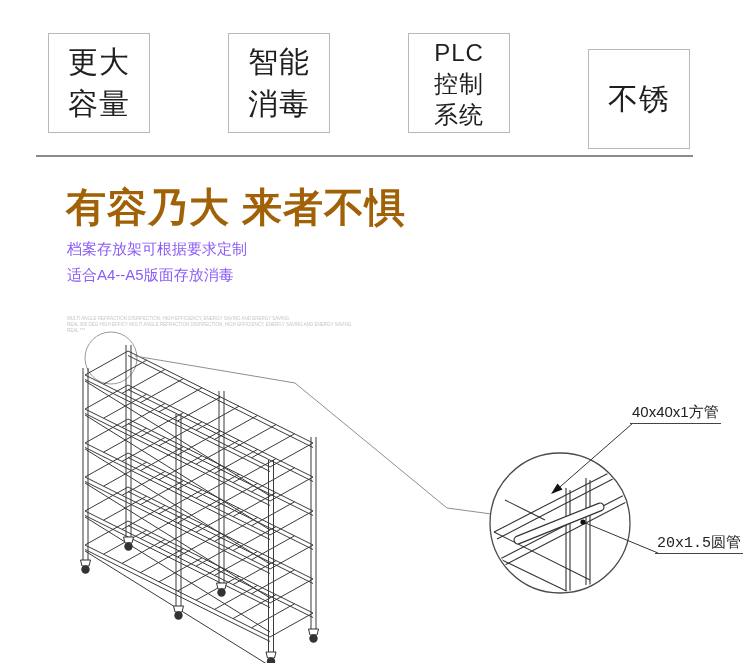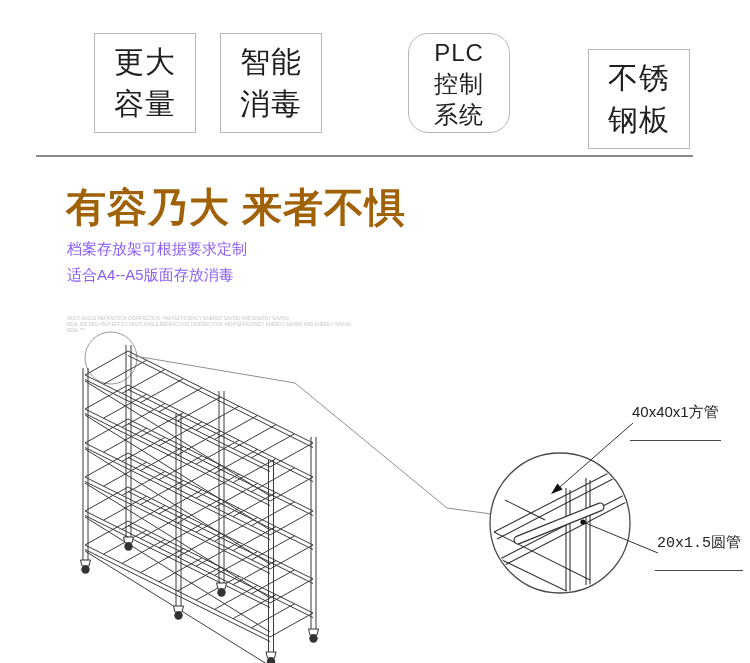--- a/index.html
+++ b/index.html
@@ -8,39 +8,39 @@
 
   
   .feature-box{
     position:absolute;top:33px;width:102px;height:100px;
     border:1px solid #b8b8b8;box-sizing:border-box;
     display:flex;flex-direction:column;align-items:center;justify-content:center;
     font-weight:300;color:#1f1f1f;background:#fff;
   }
   .feature-box .fline{font-size:30px;line-height:42px;letter-spacing:1px;font-weight:300;}
   .feature-box.three .fline{font-size:24px;line-height:31px;}
-  .fb1{left:48px;margin-left:46px;} .fb2{left:220px;} .fb3{left:408px;border-radius:20px;} .fb4{left:588px;margin-top:16px;}
+  .fb1{left:48px;} .fb2{left:228px;} .fb3{left:408px;} .fb4{left:588px;margin-top:16px;}
 
   .divider{position:absolute;left:36px;top:155px;width:657px;height:0;border-top:2px solid #8a8a8a;}
 
   .headline{position:absolute;left:66px;top:180px;font-size:40px;font-weight:700;color:#a16207;letter-spacing:1px;white-space:nowrap;}
 
   .desc{position:absolute;left:67px;top:236px;font-size:15px;color:#8b5cf6;line-height:26px;white-space:nowrap;}
 
   .watermark{
     position:absolute;left:67px;top:315px;color:#c6c6c6;
     font-size:10px;line-height:14px;white-space:nowrap;
     transform:scale(0.45);transform-origin:0 0;
   }
 
   .drawing-svg{position:absolute;left:0;top:0;width:750px;height:663px;}
 
   .callout{
     position:absolute;font-size:15px;color:#222;
-    border-bottom:1px solid #444;padding:0 2px 18px 2px;white-space:nowrap;
+    border-bottom:1px solid #444;padding:0 2px 1px 2px;white-space:nowrap;
     font-family:"Liberation Sans","DejaVu Sans",sans-serif;
   }
   .callout-a{left:630px;top:403px;}
   .callout-b{left:655px;top:533px;font-family:Liberation Mono, monospace;}
 </style>
 </head>
 <body>
 
 <div class="page">
 
@@ -52,21 +52,20 @@
     <span class="fline">智能</span>
     <span class="fline">消毒</span>
   </div>
   <div class="feature-box fb3 three">
     <span class="fline">PLC</span>
     <span class="fline">控制</span>
     <span class="fline">系统</span>
   </div>
   <div class="feature-box fb4">
     <span class="fline">不锈</span>
-    <span class="fline">钢板</span>
   </div>
 
   <div class="divider"></div>
 
   <div class="headline">有容乃大 来者不惧</div>
 
   <div class="desc">
     <div>档案存放架可根据要求定制</div>
     <div>适合A4--A5版面存放消毒</div>
   </div>

